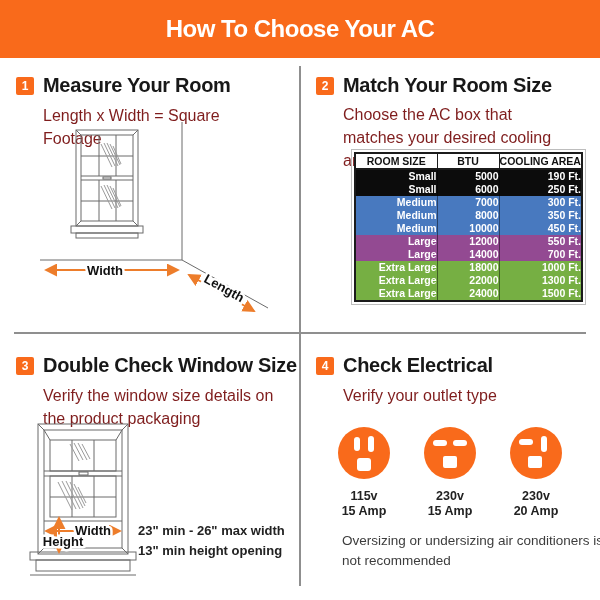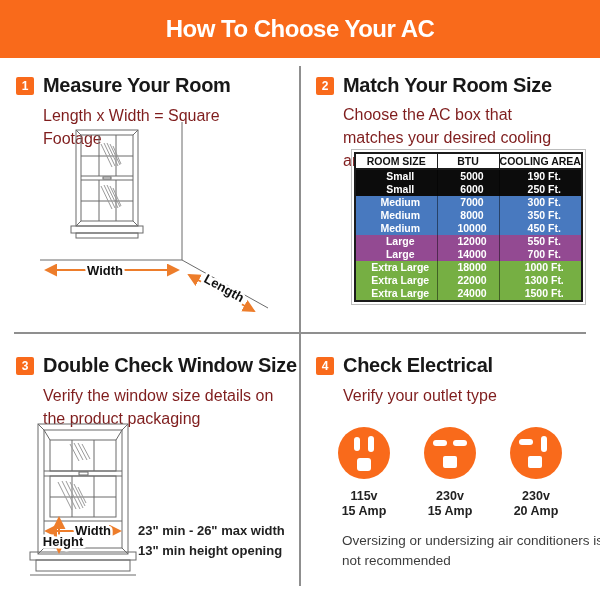--- a/index.html
+++ b/index.html
@@ -39,21 +39,21 @@
   .q3 .illus { top:80px; }
   svg text { font-family:"Liberation Sans","DejaVu Sans",sans-serif; }
   .dim-label { font-size:13px; font-weight:bold; fill:#111; stroke:#fff; stroke-width:5px; paint-order:stroke; }
 
   
   .ac-table { position:absolute; left:28px; top:94px; border-collapse:collapse; table-layout:fixed;
               border:2px solid #1b1b1b; outline:1px solid #bdbdbd; outline-offset:2px;margin-left:26px; }
   .ac-table col.c1 { width:82px; } .ac-table col.c2 { width:62px; } .ac-table col.c3 { width:83px; }
   .ac-table th { height:16px; font-size:10.5px; font-weight:bold; color:#111; background:#fff;
                  border-right:1px solid #1b1b1b; border-bottom:2px solid #1b1b1b; text-align:center; }
-  .ac-table td { height:13px; font-size:10.5px; font-weight:bold; color:#fff; text-align:center;
+  .ac-table td { height:13px; font-size:10.5px; font-weight:bold; color:#fff; text-align:right;
                  border-right:1px solid rgba(0,0,0,0.45); line-height:13px;padding-left:8px; }
   .ac-table th:last-child, .ac-table td:last-child { border-right:none; }
   .r-small td  { background:#0C0C0C; }
   .r-medium td { background:#4879BF; }
   .r-large td  { background:#934A92; }
   .r-xl td     { background:#76AF43; }
 
   
   .size-note { position:absolute; left:138px; top:188px; font-size:13px; font-weight:bold;
                color:#222; line-height:20px; white-space:nowrap; }

